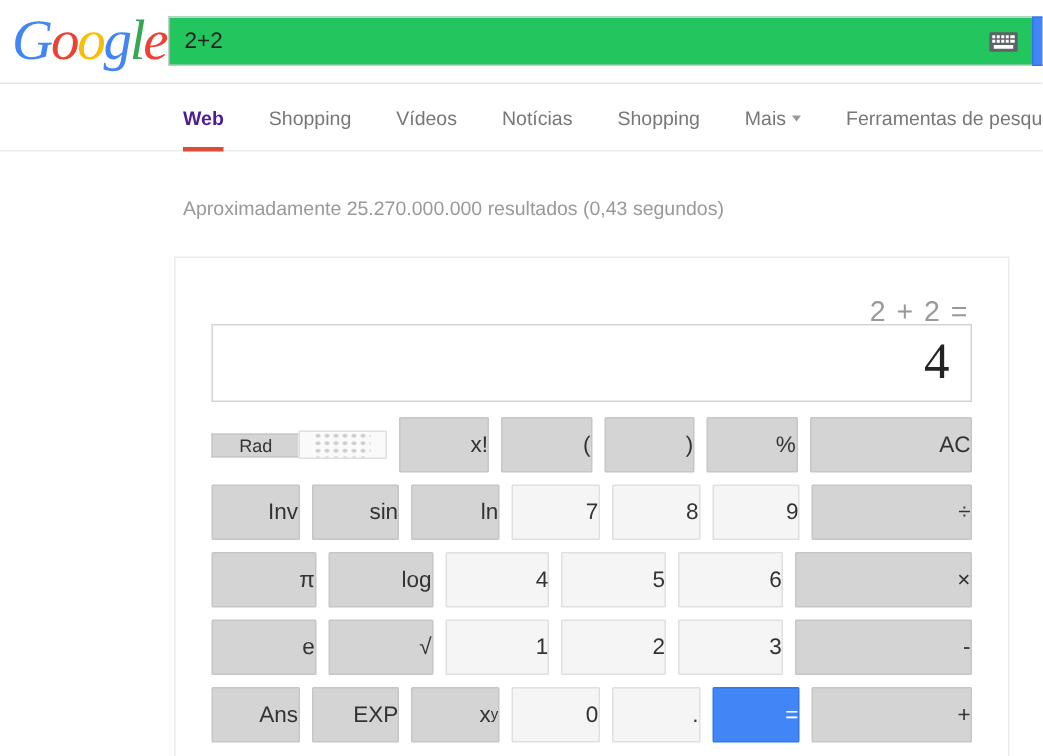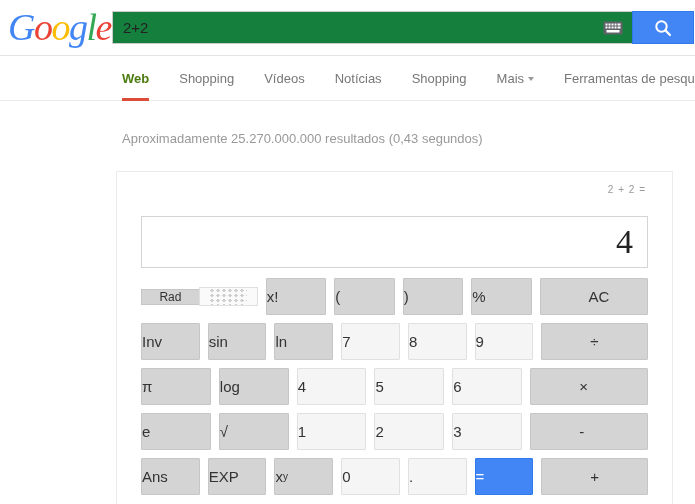--- a/index.html
+++ b/index.html
@@ -39,24 +39,24 @@
   .searchwrap {
     position: absolute;
     left: 112px;
     top: 11px;
     height: 33px;
     display: flex;
     align-items: stretch;
   }
   .searchbox {
     position: relative;
-    width: 520px;
+    width: 576px;
     border: 1px solid #cccccc;
     border-right: none;
-    background: #15803d;
+    background: #22c55e;
     box-sizing: border-box;
     display: flex;
     align-items: center;
   }
   .searchbox input {
     border: 0;
     outline: none;
     font-family: "Liberation Sans", sans-serif;
     font-size: 15px;
     color: #222;
@@ -106,21 +106,21 @@
     font-size: 13px;
     color: #777777;
     padding: 15px 0 0 0;
     margin-right: 30px;
     cursor: pointer;
     position: relative;
     height: 45px;
     box-sizing: border-box;
   }
   .navitem.active {
-    color: #4d7c0f;
+    color: #4c1d95;
     font-weight: bold;
   }
   .navitem.active::after {
     content: "";
     position: absolute;
     left: 0;
     right: 0;
     bottom: 0;
     height: 3px;
     background: #dd4b39;
@@ -153,22 +153,22 @@
     width: 557px;
     height: 340px;
     background: #ffffff;
     border: 1px solid #ebebeb;
     box-sizing: border-box;
     padding: 0;
   }
   .calc-expr {
     position: absolute;
     right: 26px;
-    top: 12px;
-    font-size: 10px;
+    top: 26px;
+    font-size: 19px;
     color: #999999;
     letter-spacing: 1px;
     margin-left: 32px;
   }
   .calc-display {
     position: absolute;
     left: 24px;
     top: 44px;
     right: 24px;
     height: 52px;
@@ -198,21 +198,21 @@
     margin-bottom: 8px;
     height: 37px;
   }
   .key {
     flex: 1 1 0;
     margin-right: 8px;
     border: 1px solid #d4d4d4;
     border-radius: 1px;
     display: flex;
     align-items: center;
-    justify-content: flex-start;
+    justify-content: flex-end;
     font-size: 15px;
     color: #333333;
     cursor: pointer;
     box-sizing: border-box;
     user-select: none;
   }
   .key:last-child { margin-right: 0; padding-left: 48px; }
   .key.fn {
     background: #d4d4d4;
     border-color: #c6c6c6;

